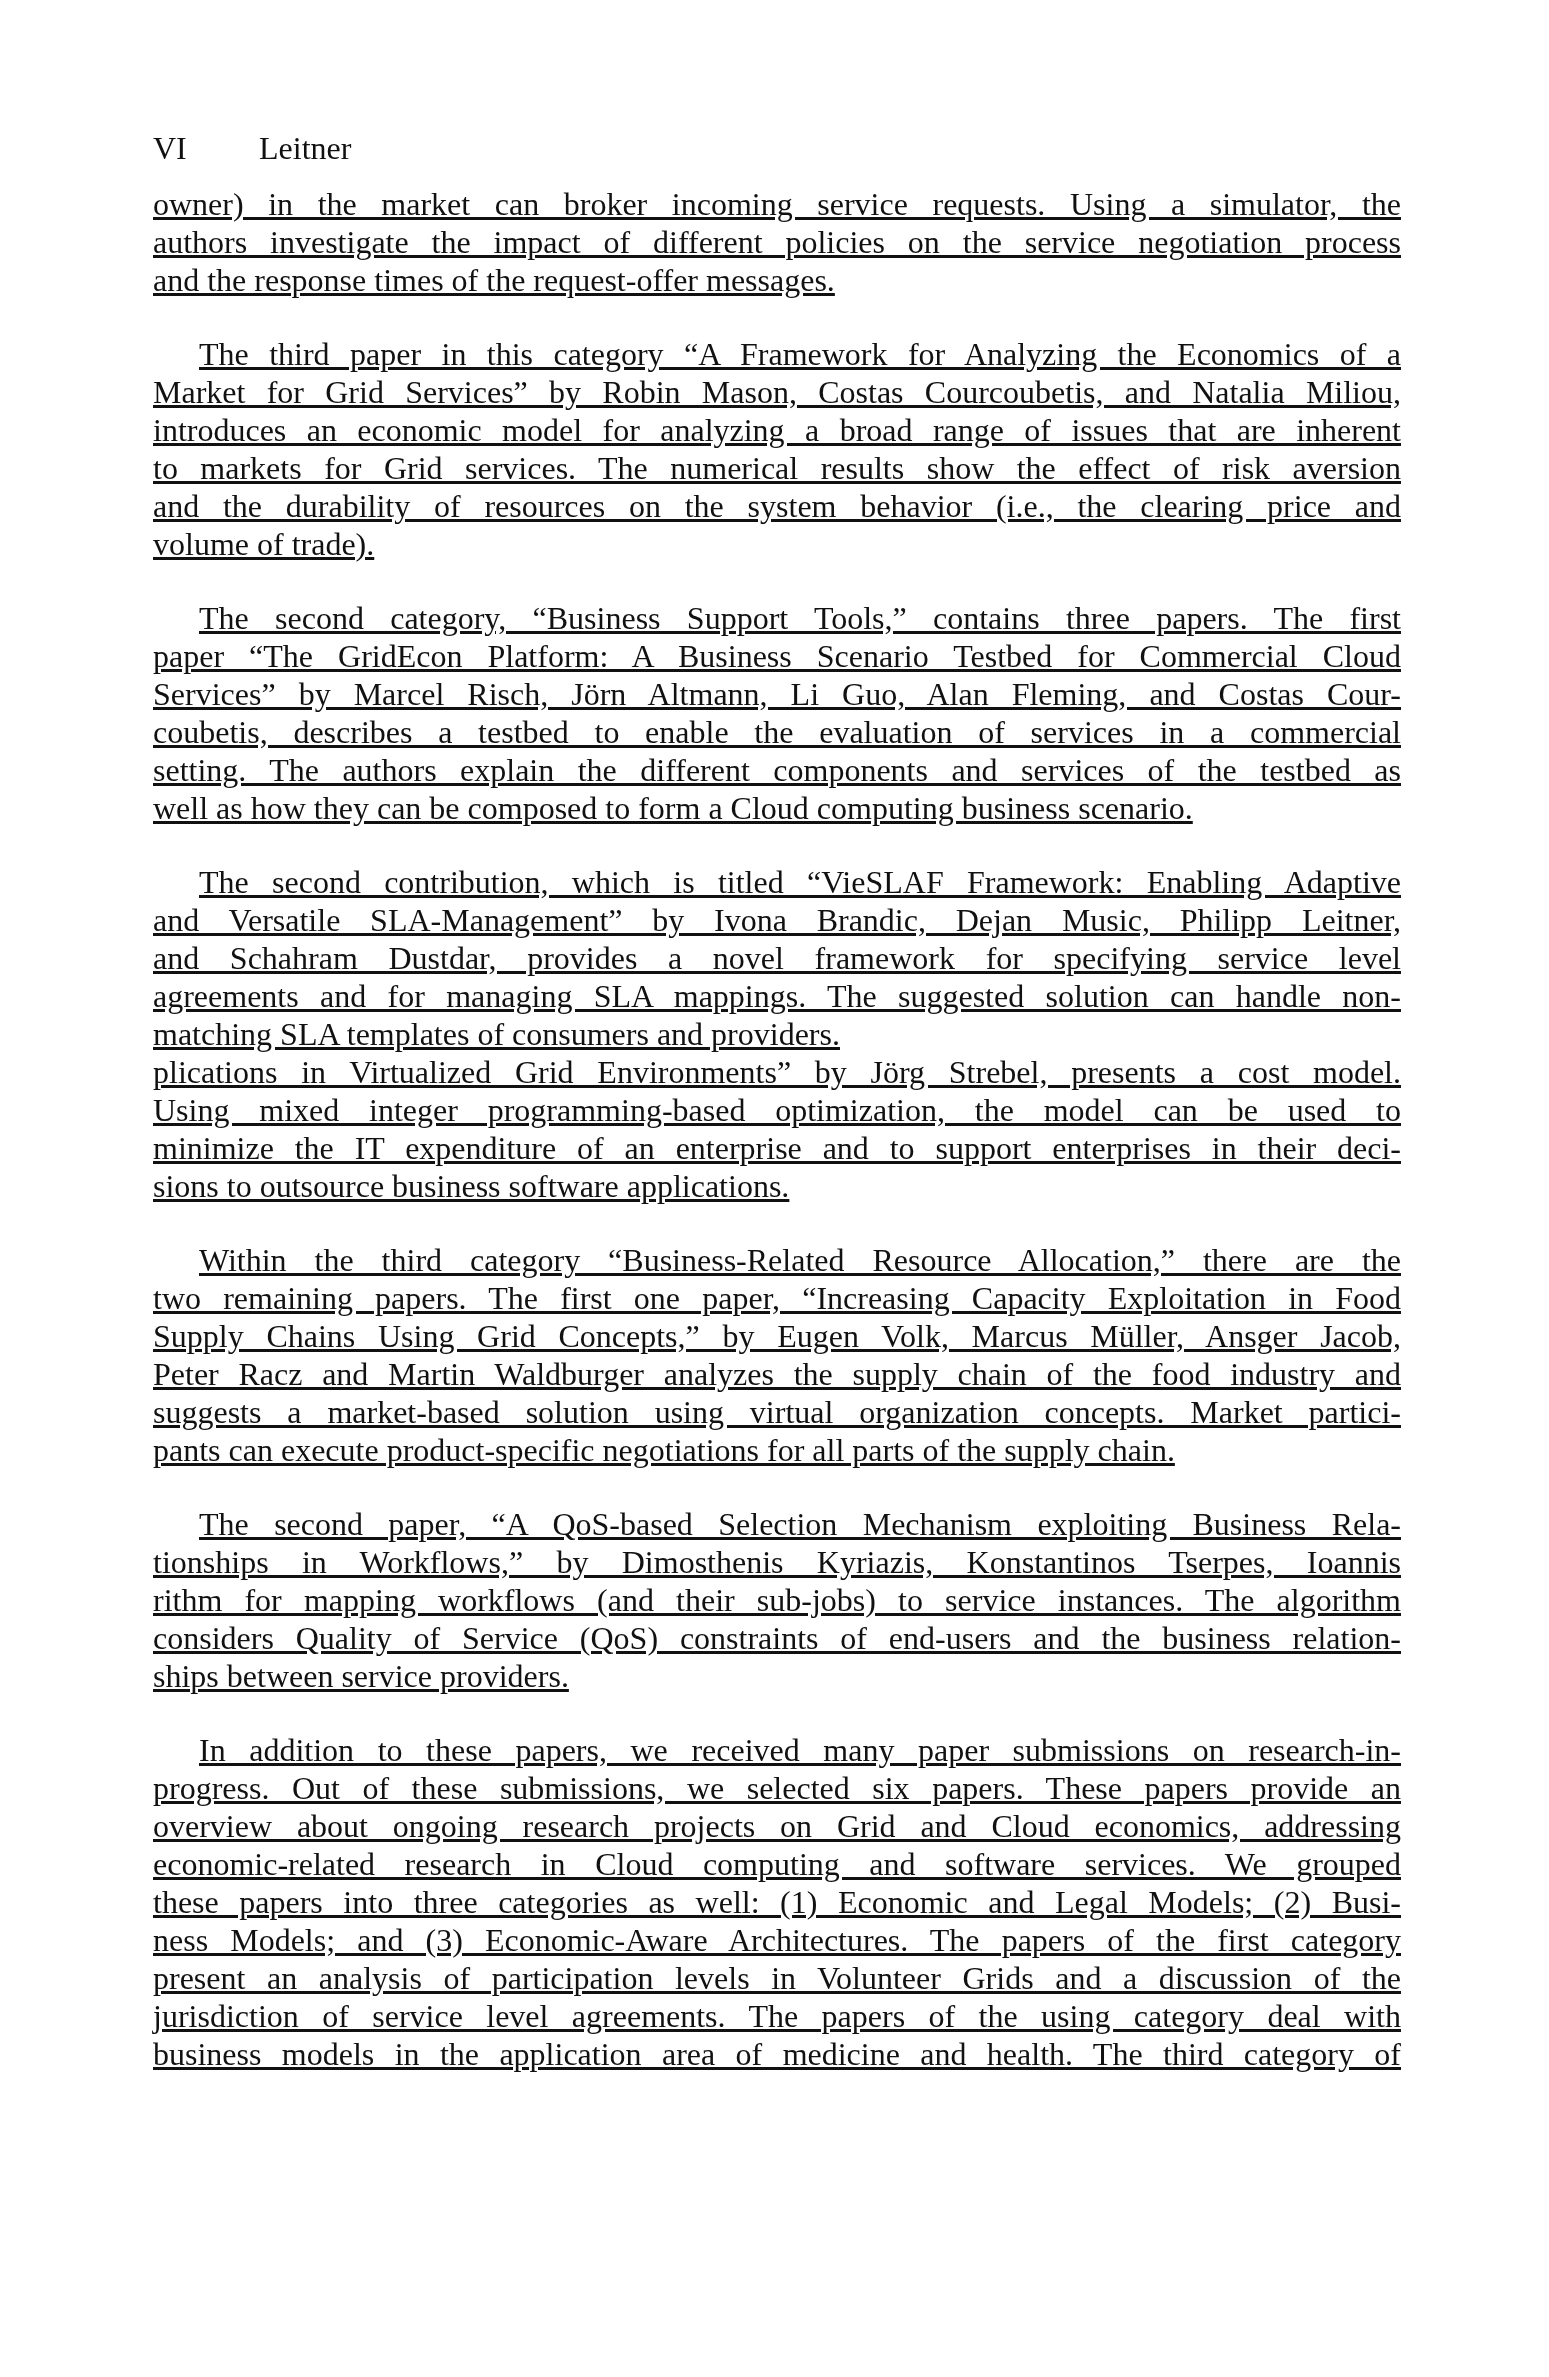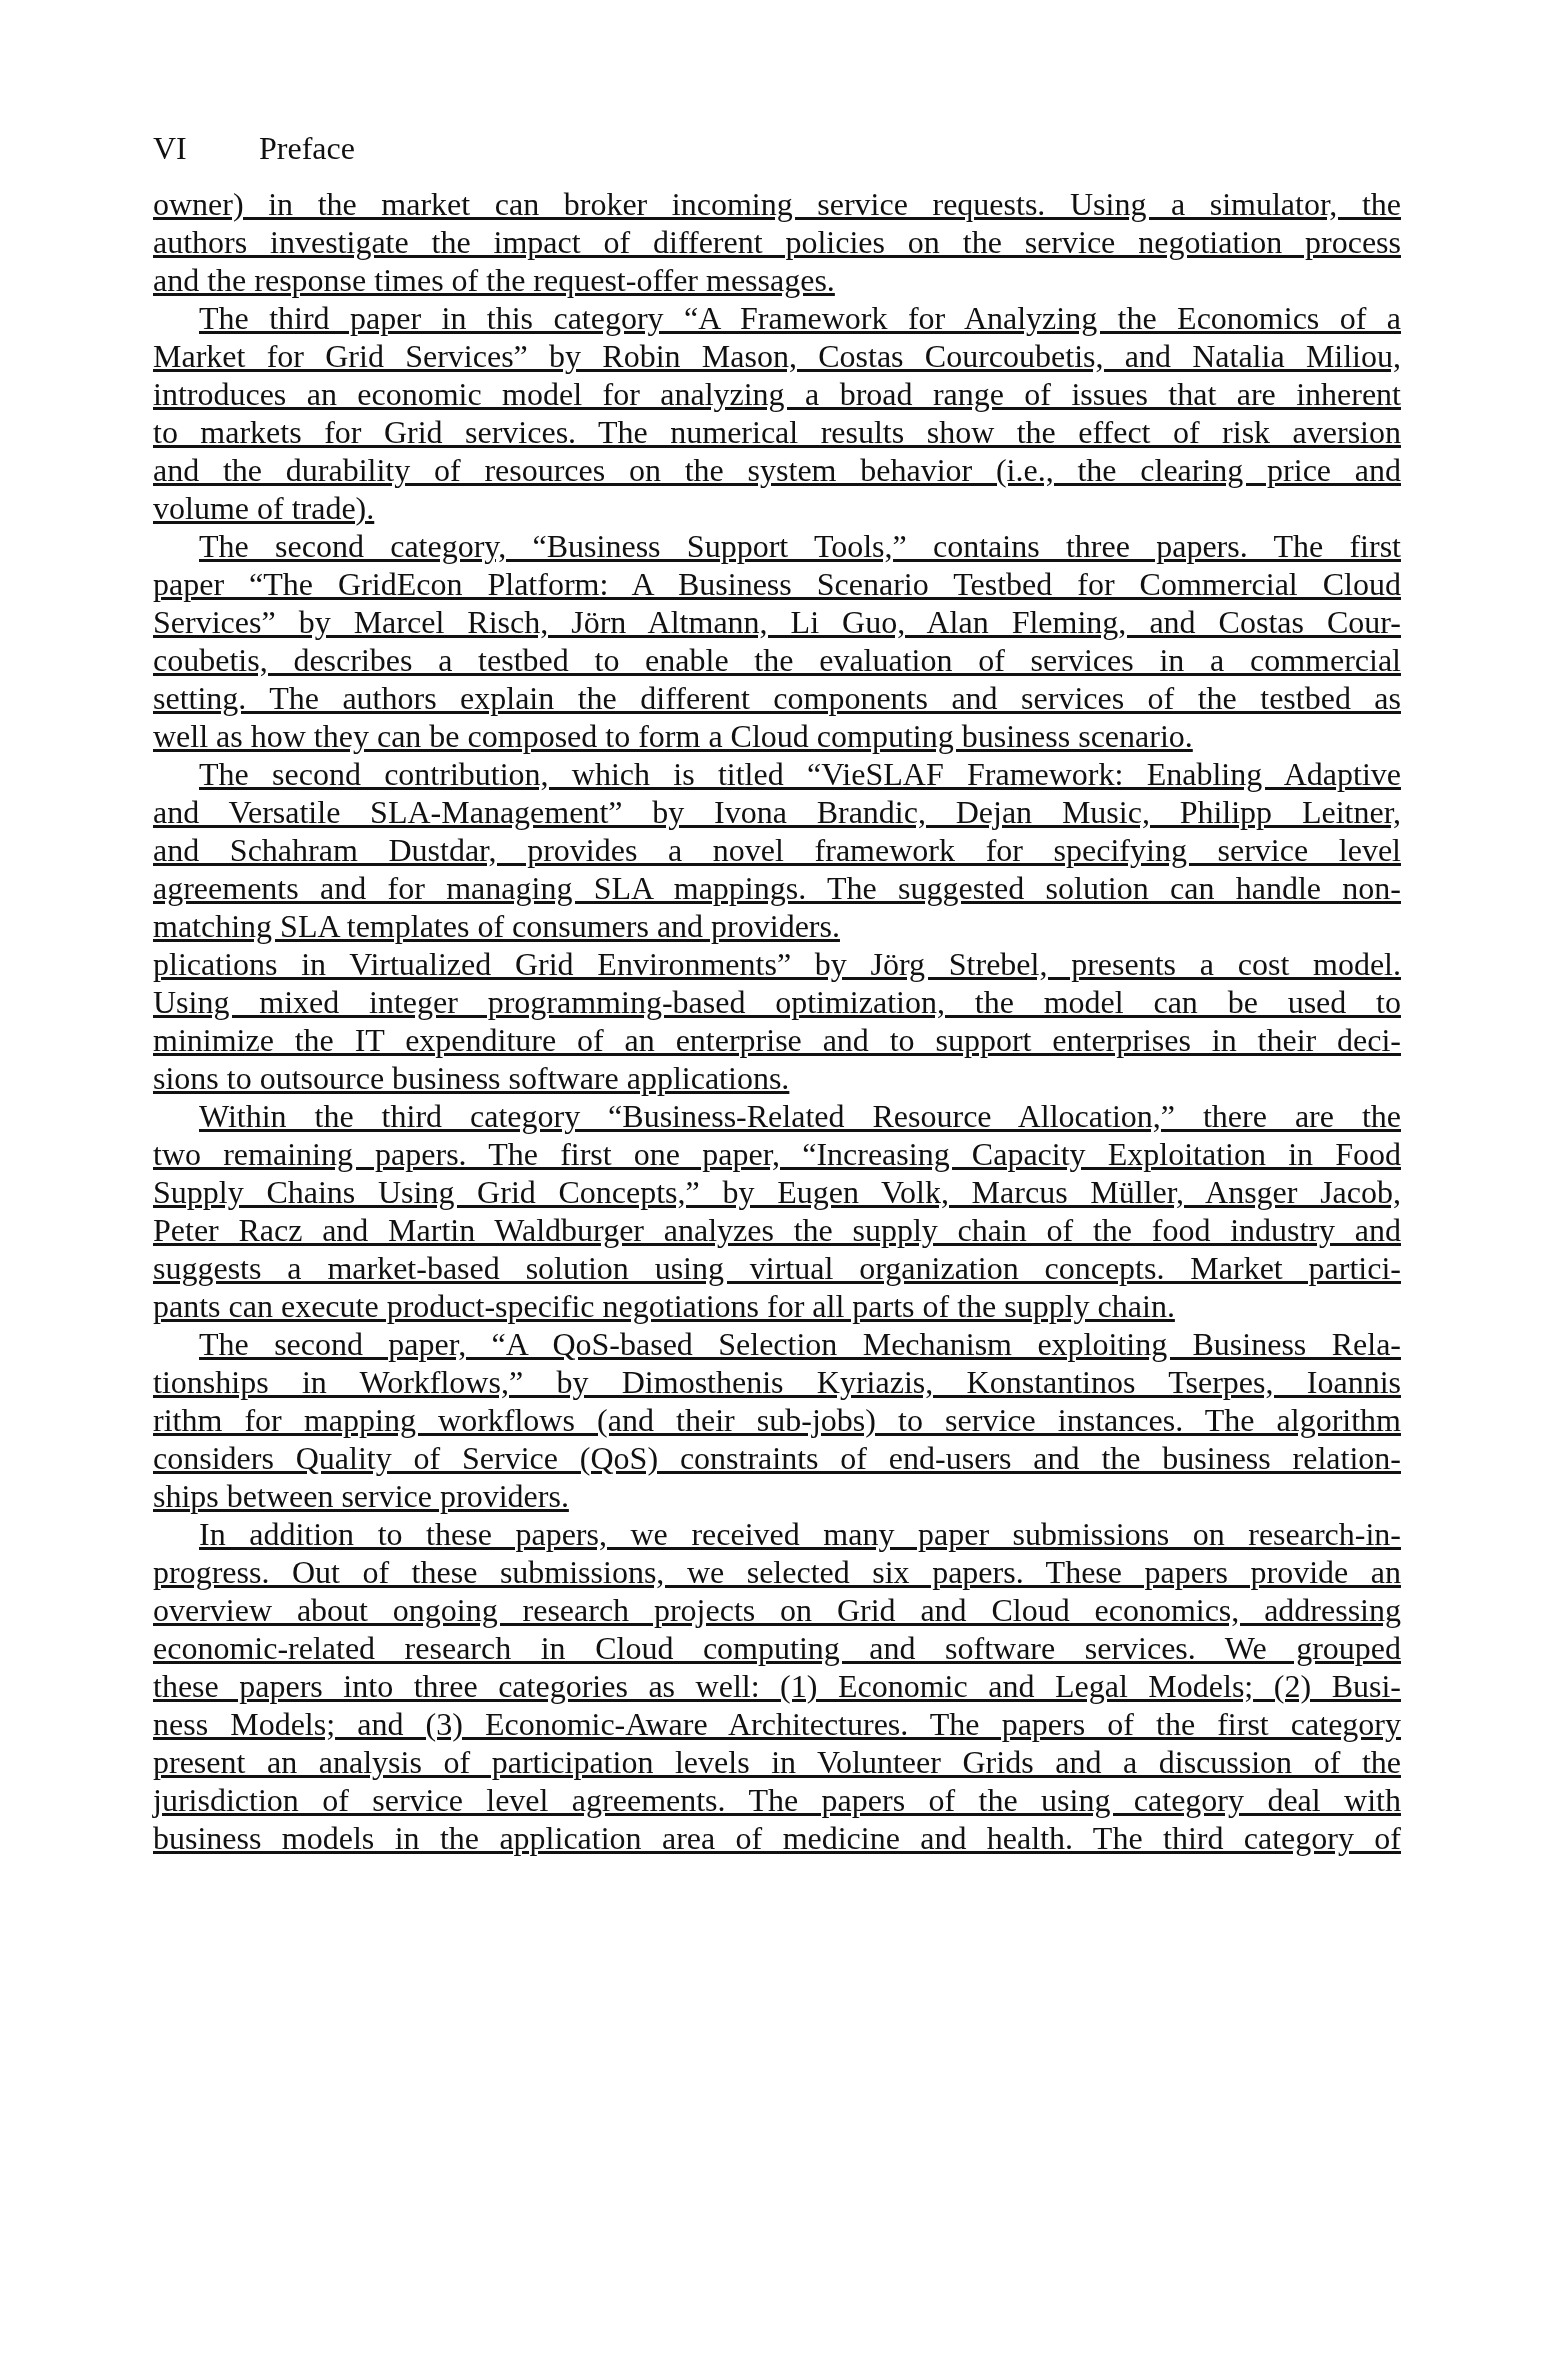--- a/index.html
+++ b/index.html
@@ -17,27 +17,27 @@
       position: absolute; left: 153px; top: 185px; width: 1248px;
       font-size: 32px;
     }
     .line {
       display: block; height: 38px; line-height: 38px;
       text-align: justify; text-align-last: justify; white-space: nowrap;
       overflow: visible;
       text-decoration: underline;
     }
     .line.last { text-align-last: left; }
-    .line.indent { padding-left: 46px; }
+    .line.indent { padding-left: 46px; margin-top: 36px; }
   </style>
 </head>
 <body>
 
 <div class="page-header">
-  <span class="folio">VI</span><span>Preface</span>
+  <span class="folio">VI</span><span>Leitner</span>
 </div>
 
 <div class="body-text" id="body-text">
     <div class="paragraph">
       <span class="line">owner) in the market can broker incoming service requests. Using a simulator, the</span>
       <span class="line">authors investigate the impact of different policies on the service negotiation process</span>
       <span class="line last">and the response times of the request-offer messages.</span>
     </div>
     <div class="paragraph">
       <span class="line indent">The third paper in this category “A Framework for Analyzing the Economics of a</span>

